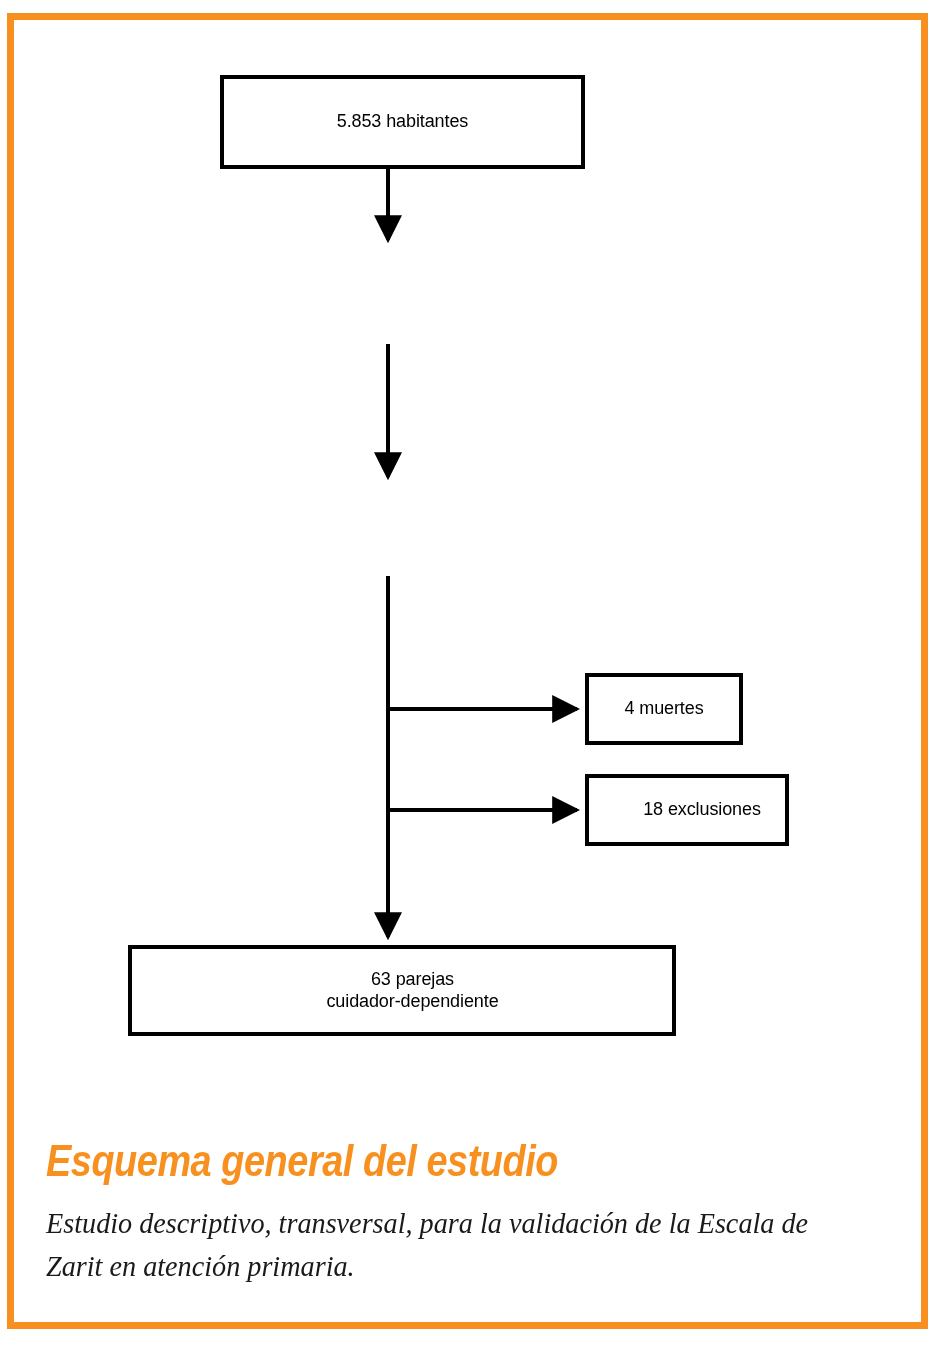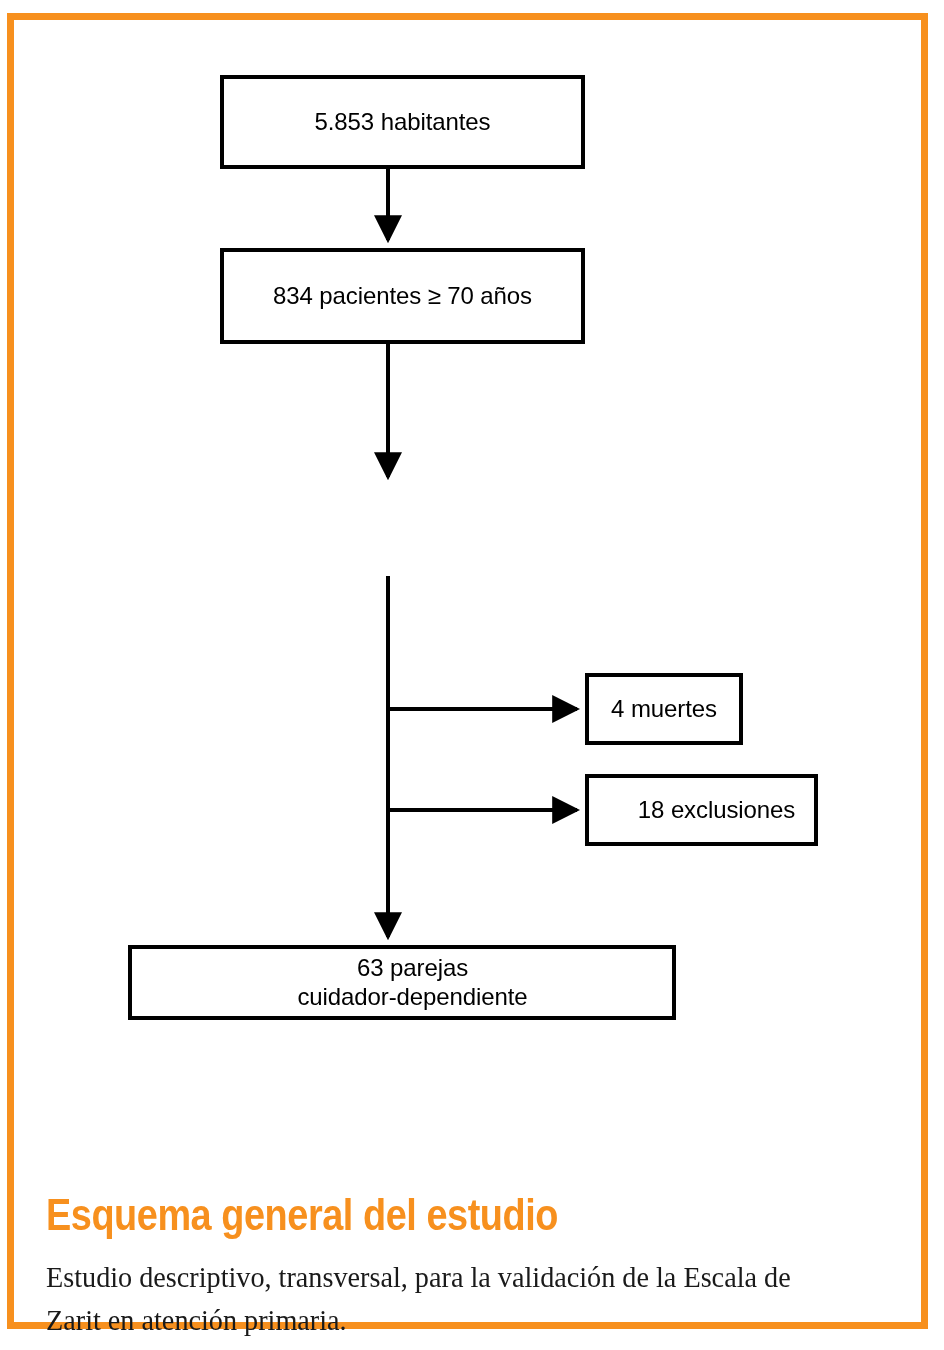--- a/index.html
+++ b/index.html
@@ -39,48 +39,49 @@
     position: absolute;
     border: 4px solid #000000;
     background: #ffffff;
     box-sizing: border-box;
     display: flex;
     align-items: center;
     justify-content: center;
     text-align: center;
     color: #000000;
     font-family: "Liberation Sans", sans-serif;
-    font-size: 24px;
+    font-size: 18px;
     line-height: 1.18;
     letter-spacing: -0.1px;
     white-space: pre-line;
   }
   #node-habitantes { left: 220px; top: 75px;  width: 365px; height: 94px; }
   #node-pacientes70 { left: 220px; top: 248px; width: 365px; height: 96px; }
   #node-historia    { left: 128px; top: 485px; width: 548px; height: 91px; }
   #node-muertes     { left: 585px; top: 673px; width: 158px; height: 72px; }
-  #node-exclusiones { left: 585px; top: 774px; width: 233px; height: 72px; padding-left: 30px; }
-  #node-parejas     { left: 128px; top: 945px; width: 548px; height: 75px; padding-left: 21px; }
+  #node-exclusiones { left: 585px; top: 774px; width: 204px; height: 72px; padding-left: 30px; }
+  #node-parejas     { left: 128px; top: 945px; width: 548px; height: 91px; padding-left: 21px; }
 
   
   #connectors {
     position: absolute;
     left: 0;
     top: 0;
     width: 944px;
     height: 1090px;
     pointer-events: none;
   }
 
   
   #caption {
     position: absolute;
     left: 46px;
-    top: 1192px;
+    top: 1138px;
     width: 850px;
+    font-style: italic;
   }
   #caption-title {
     font-family: "Liberation Sans Narrow", "Liberation Sans", sans-serif;
     font-weight: bold;
     font-size: 44px;
     line-height: 1.05;
     color: #F7901E;
     letter-spacing: -0.5px;
     transform: scaleX(0.86);
     transform-origin: left center;
@@ -120,21 +121,20 @@
 
       <line x1="388" y1="576" x2="388" y2="937" stroke="#000000" stroke-width="4" marker-end="url(#arrowhead)"></line>
 
       <line x1="388" y1="709" x2="577" y2="709" stroke="#000000" stroke-width="4" marker-end="url(#arrowhead)"></line>
 
       <line x1="388" y1="810" x2="577" y2="810" stroke="#000000" stroke-width="4" marker-end="url(#arrowhead)"></line>
     </svg>
 
     <div class="node" id="node-habitantes">5.853 habitantes</div>
 
-    <div class="node" id="node-pacientes70">834 pacientes ≥ 70 años</div>
 
 
     <div class="node" id="node-muertes">4 muertes</div>
 
     <div class="node" id="node-exclusiones">18 exclusiones</div>
 
     <div class="node" id="node-parejas">63 parejas
 cuidador-dependiente</div>
 
   </div>

